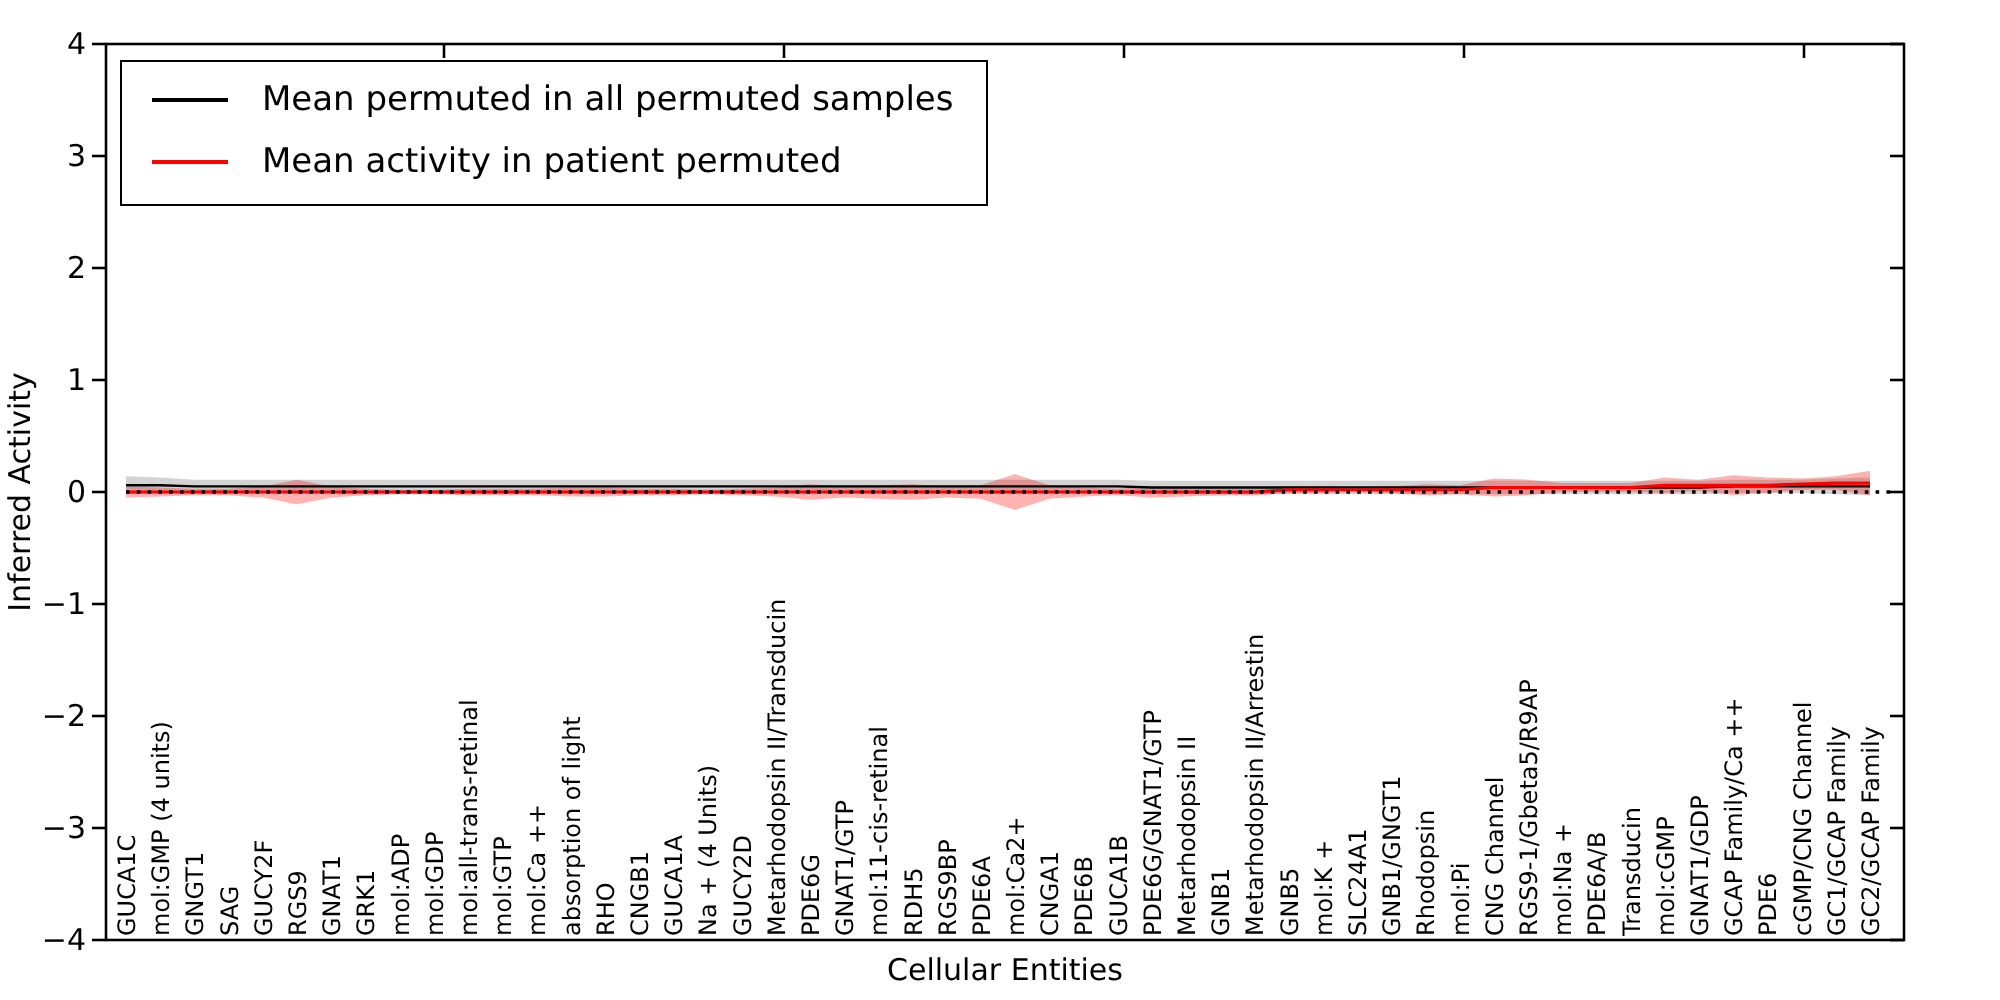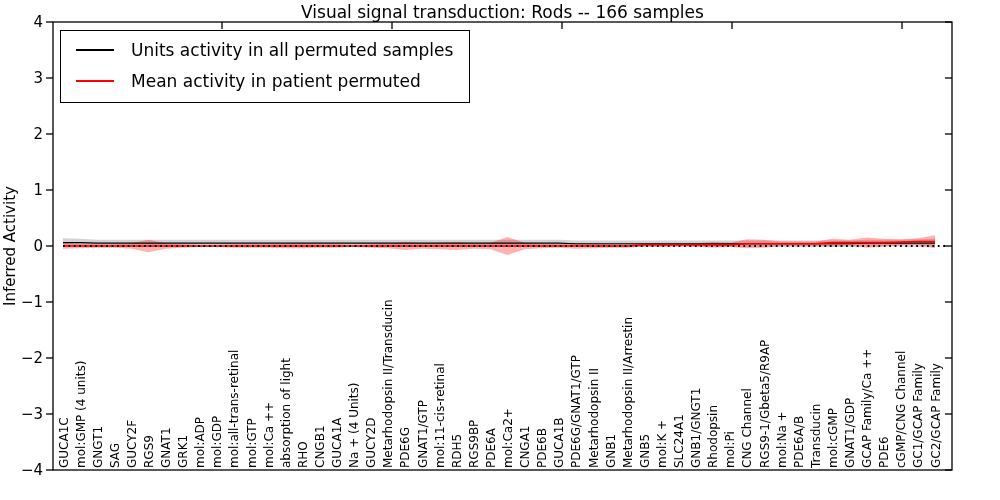--- a/index.html
+++ b/index.html
@@ -104,26 +104,26 @@
       <text transform="translate(819.8137254901961,468) rotate(-90)" font-size="12" fill="#000" text-anchor="start">Transducin</text>
       <text transform="translate(836.9117647058823,468) rotate(-90)" font-size="12" fill="#000" text-anchor="start">mol:cGMP</text>
       <text transform="translate(854.0098039215686,468) rotate(-90)" font-size="12" fill="#000" text-anchor="start">GNAT1/GDP</text>
       <text transform="translate(871.1078431372549,468) rotate(-90)" font-size="12" fill="#000" text-anchor="start">GCAP Family/Ca ++</text>
       <text transform="translate(888.2058823529412,468) rotate(-90)" font-size="12" fill="#000" text-anchor="start">PDE6</text>
       <text transform="translate(905.3039215686274,468) rotate(-90)" font-size="12" fill="#000" text-anchor="start">cGMP/CNG Channel</text>
       <text transform="translate(922.4019607843137,468) rotate(-90)" font-size="12" fill="#000" text-anchor="start">GC1/GCAP Family</text>
       <text transform="translate(939.5,468) rotate(-90)" font-size="12" fill="#000" text-anchor="start">GC2/GCAP Family</text>
     </svg>
 
-  <div class="title">Visual signal transduction: Rods -- 166 samples</div>
   <div class="ylabel">Inferred Activity</div>
+  <div class="xlabel">Cellular Entities</div>
 
   <div class="legend">
     <div class="legend-row">
       <span class="swatch" id="swatch-0" style="background: rgb(0, 0, 0);"></span>
-      <span>Units activity in all permuted samples</span>
+      <span>Mean permuted in all permuted samples</span>
     </div>
     <div class="legend-row">
       <span class="swatch" id="swatch-1" style="background: rgb(255, 0, 0);"></span>
       <span>Mean activity in patient permuted</span>
     </div>
   </div>
 </div>
 
 </body></html>

